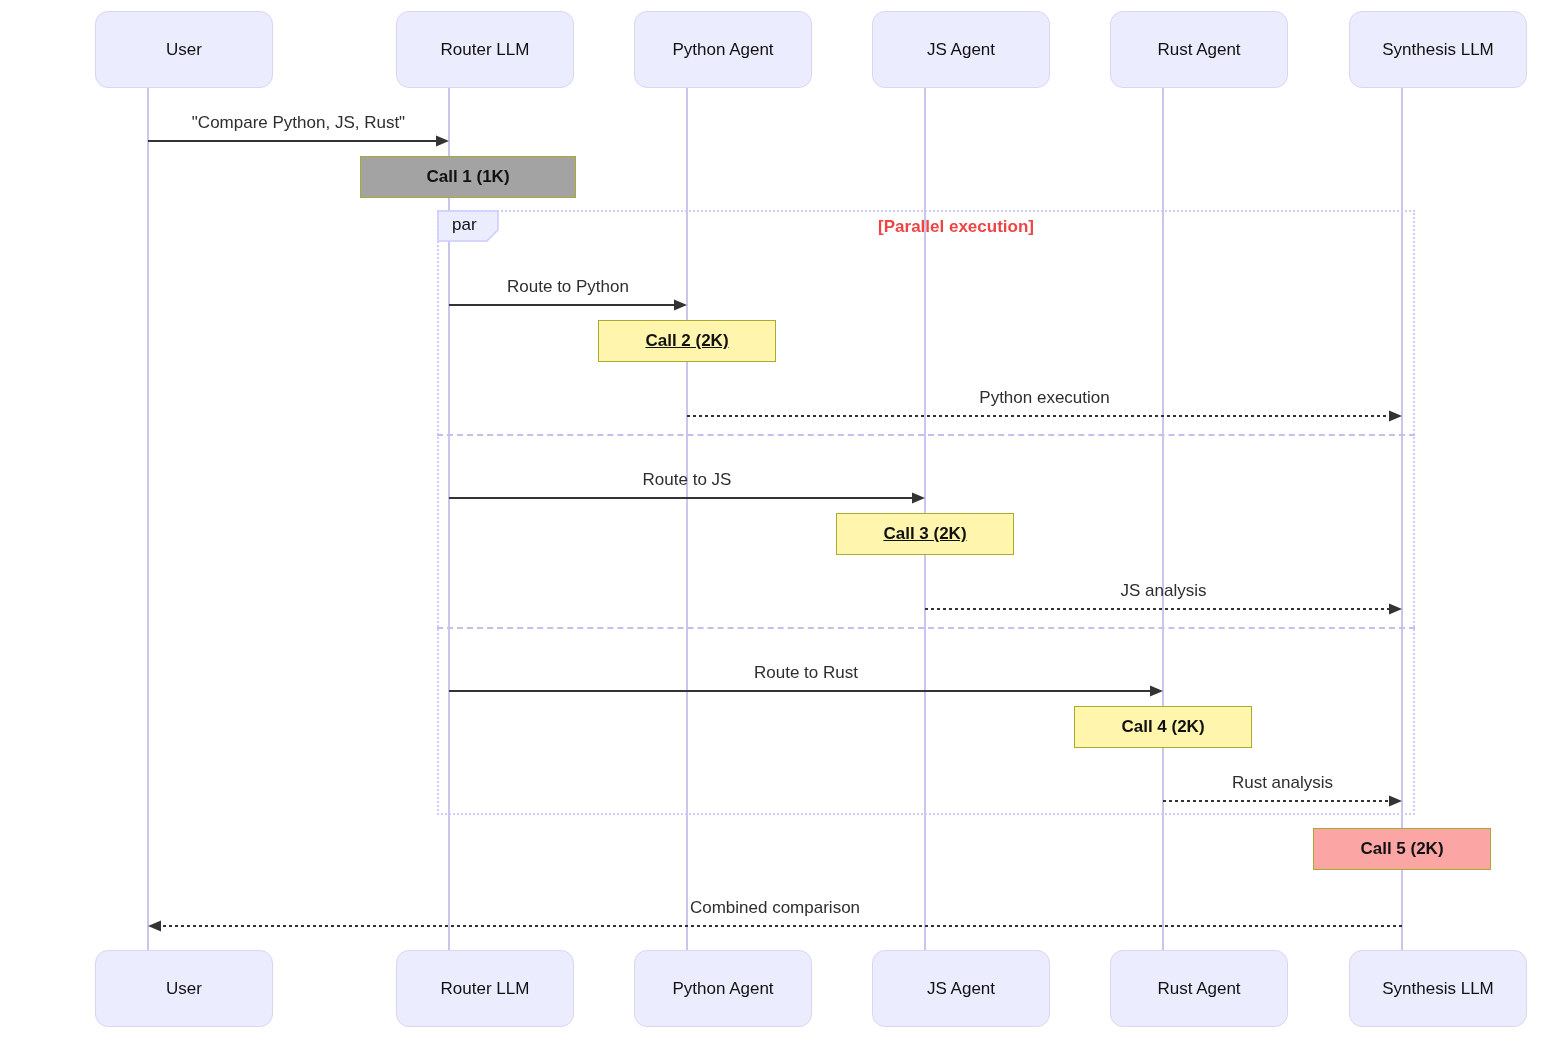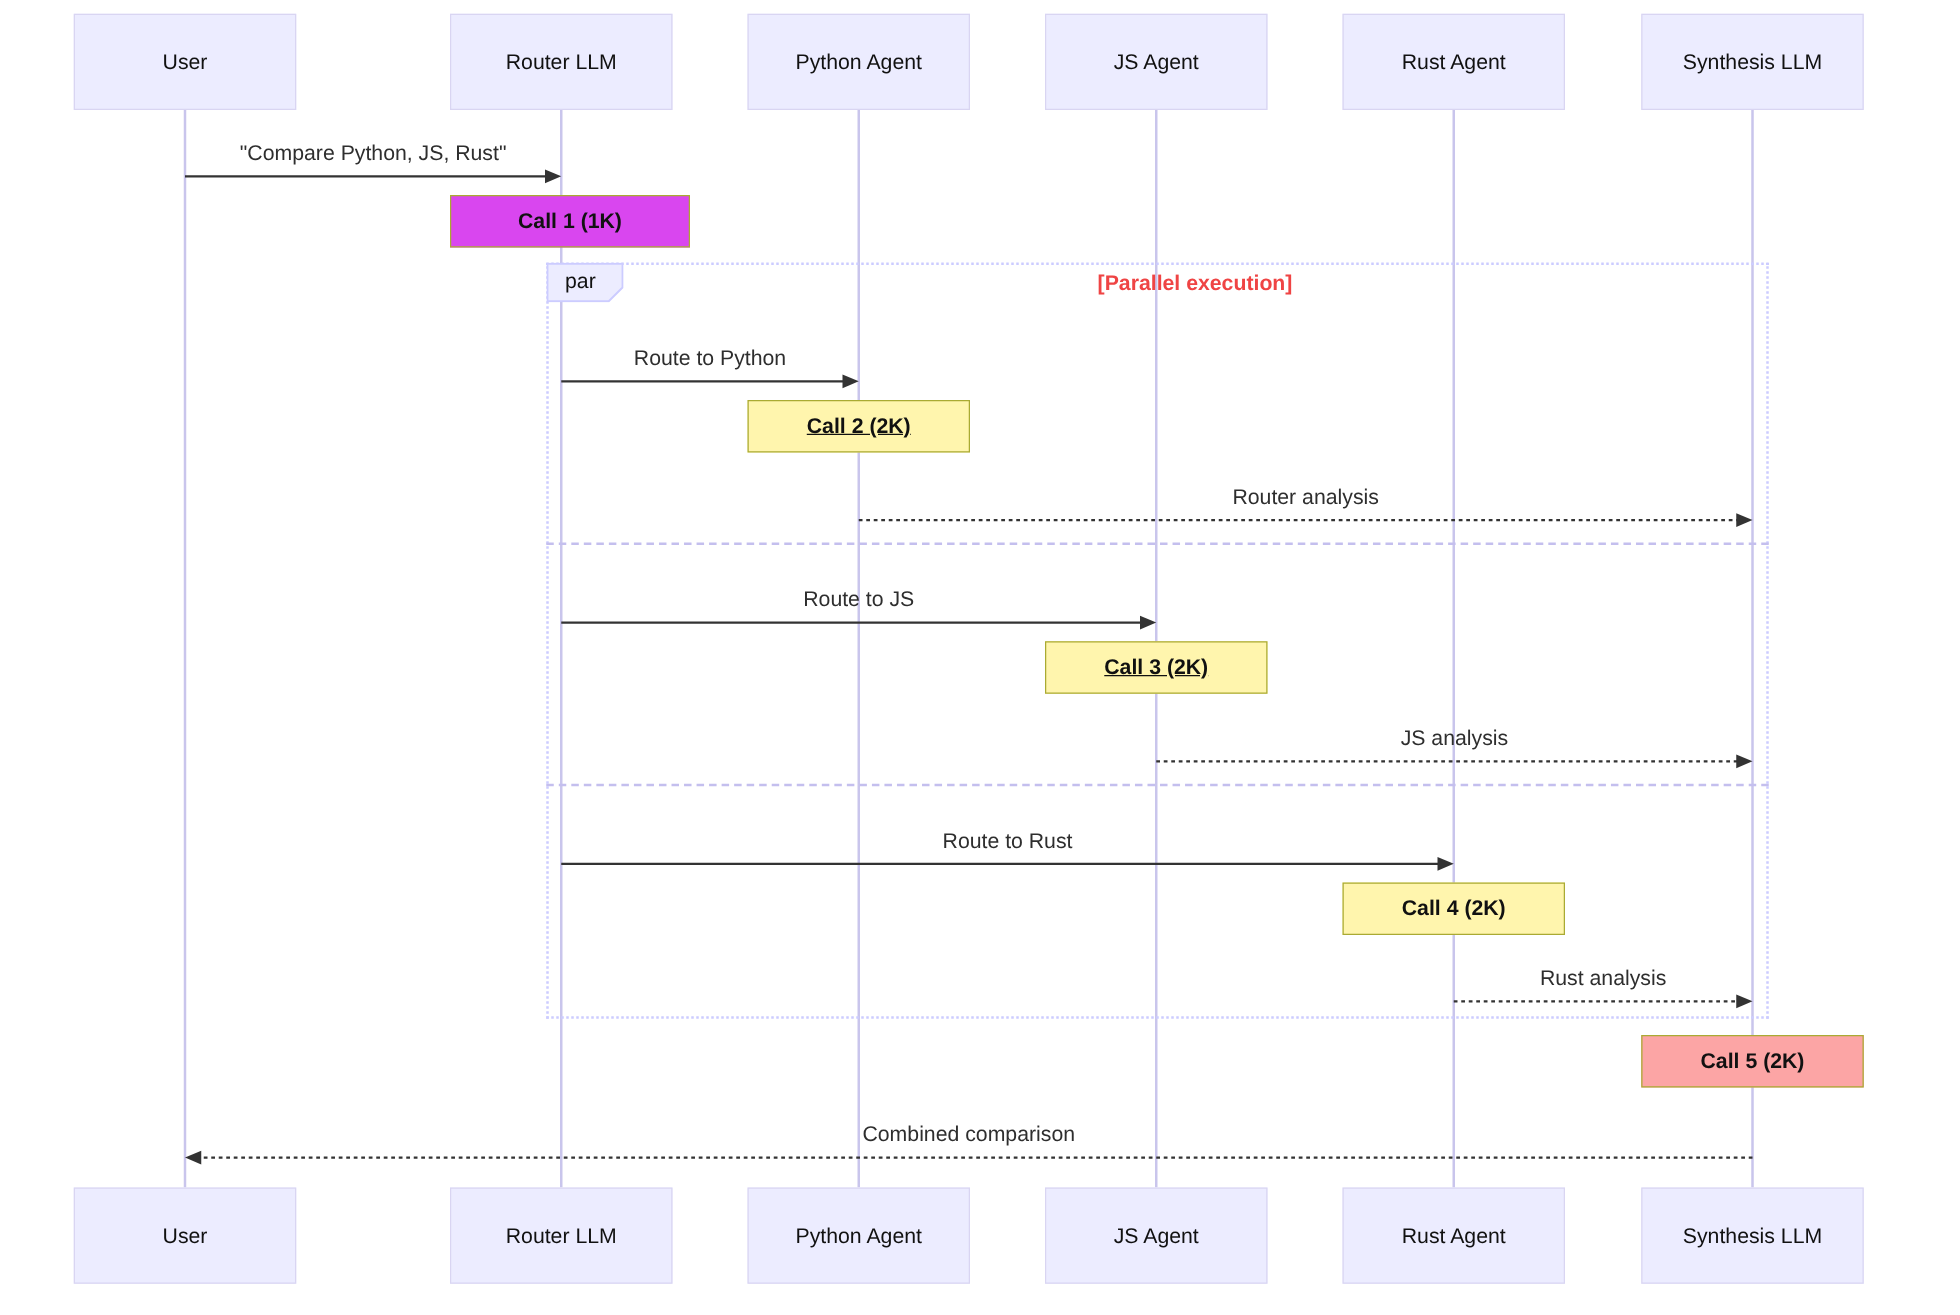--- a/index.html
+++ b/index.html
@@ -1,20 +1,20 @@
 <!DOCTYPE html>
 <html><head>
 <meta charset="utf-8">
 <style>
   html,body{margin:0;padding:0;background:#ffffff;}
   #canvas{position:relative;width:1568px;height:1052px;overflow:hidden;
     font-family:"Liberation Sans","DejaVu Sans",sans-serif;}
   .lifeline{position:absolute;width:2px;}
   .actor{position:absolute;display:flex;align-items:center;justify-content:center;
-    border-radius:0;font-size:17px;color:#111;box-sizing:border-box;text-align:center;}
+    border-radius:13px;font-size:17px;color:#111;box-sizing:border-box;text-align:center;margin-left:36px;}
   .msg-label{position:absolute;transform:translateX(-50%);white-space:nowrap;
     font-size:17px;color:#2e2e2e;}
   .note{position:absolute;display:flex;align-items:center;justify-content:center;
     font-size:17px;font-weight:600;color:#111;box-sizing:border-box;}
   #frame-rect{position:absolute;box-sizing:border-box;}
   .divider{position:absolute;height:0;}
   #par-label{position:absolute;}
   #par-label-text{position:absolute;font-size:17px;color:#111;}
   #par-title{position:absolute;transform:translateX(-50%);font-size:17px;font-weight:bold;
     color:#ef4444;white-space:nowrap;}
@@ -84,29 +84,29 @@
       <div class="actor" style="left: 598px; top: 11px; width: 178px; height: 77px; background: rgb(236, 236, 255); border: 1px solid rgb(217, 213, 242);">Python Agent</div>
       <div class="actor" style="left: 598px; top: 950px; width: 178px; height: 77px; background: rgb(236, 236, 255); border: 1px solid rgb(217, 213, 242);">Python Agent</div>
       <div class="actor" style="left: 836px; top: 11px; width: 178px; height: 77px; background: rgb(236, 236, 255); border: 1px solid rgb(217, 213, 242);">JS Agent</div>
       <div class="actor" style="left: 836px; top: 950px; width: 178px; height: 77px; background: rgb(236, 236, 255); border: 1px solid rgb(217, 213, 242);">JS Agent</div>
       <div class="actor" style="left: 1074px; top: 11px; width: 178px; height: 77px; background: rgb(236, 236, 255); border: 1px solid rgb(217, 213, 242);">Rust Agent</div>
       <div class="actor" style="left: 1074px; top: 950px; width: 178px; height: 77px; background: rgb(236, 236, 255); border: 1px solid rgb(217, 213, 242);">Rust Agent</div>
       <div class="actor" style="left: 1313px; top: 11px; width: 178px; height: 77px; background: rgb(236, 236, 255); border: 1px solid rgb(217, 213, 242);">Synthesis LLM</div>
       <div class="actor" style="left: 1313px; top: 950px; width: 178px; height: 77px; background: rgb(236, 236, 255); border: 1px solid rgb(217, 213, 242);">Synthesis LLM</div>
     </div>
   <div id="layer-notes">
-      <div class="note" style="left: 360px; top: 156px; width: 192px; height: 42px; background: #d946ef; border: 1.5px solid rgb(170, 170, 51);">Call 1 (1K)</div>
+      <div class="note" style="left: 360px; top: 156px; width: 216px; height: 42px; background: #a3a3a3; border: 1.5px solid rgb(170, 170, 51);">Call 1 (1K)</div>
       <div class="note" style="left: 598px; top: 320px; width: 178px; height: 42px; background: rgb(255, 245, 173); border: 1.5px solid rgb(170, 170, 51); text-decoration: underline;">Call 2 (2K)</div>
       <div class="note" style="left: 836px; top: 513px; width: 178px; height: 42px; background: rgb(255, 245, 173); border: 1.5px solid rgb(170, 170, 51); text-decoration: underline;">Call 3 (2K)</div>
       <div class="note" style="left: 1074px; top: 706px; width: 178px; height: 42px; background: rgb(255, 245, 173); border: 1.5px solid rgb(170, 170, 51);">Call 4 (2K)</div>
       <div class="note" style="left: 1313px; top: 828px; width: 178px; height: 42px; background: #fca5a5; border: 1.5px solid rgb(170, 170, 51);">Call 5 (2K)</div>
     </div>
   <div id="layer-msg-labels">
       <div class="msg-label" style="left: 298.5px; top: 113px; color: rgb(46, 46, 46);">"Compare Python, JS, Rust"</div>
       <div class="msg-label" style="left: 568px; top: 277px; color: rgb(46, 46, 46);">Route to Python</div>
-      <div class="msg-label" style="left: 1044.5px; top: 388px; color: rgb(46, 46, 46);">Router analysis</div>
+      <div class="msg-label" style="left: 1044.5px; top: 388px; color: rgb(46, 46, 46);">Python execution</div>
       <div class="msg-label" style="left: 687px; top: 470px; color: rgb(46, 46, 46);">Route to JS</div>
       <div class="msg-label" style="left: 1163.5px; top: 581px; color: rgb(46, 46, 46);">JS analysis</div>
       <div class="msg-label" style="left: 806px; top: 663px; color: rgb(46, 46, 46);">Route to Rust</div>
       <div class="msg-label" style="left: 1282.5px; top: 773px; color: rgb(46, 46, 46);">Rust analysis</div>
       <div class="msg-label" style="left: 775px; top: 898px; color: rgb(46, 46, 46);">Combined comparison</div>
     </div>
 </div>
 
 </body></html>

